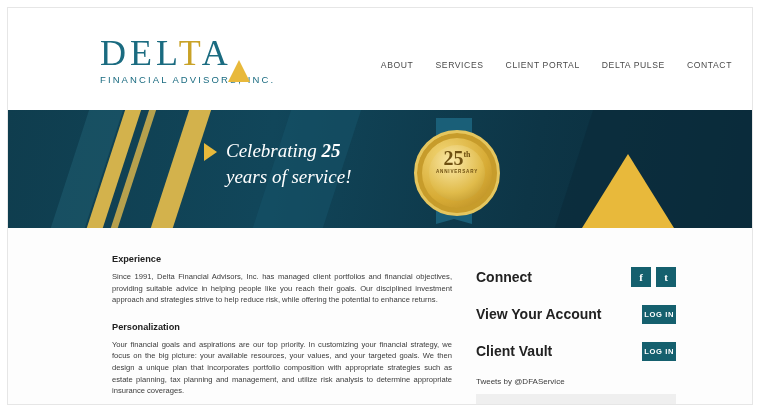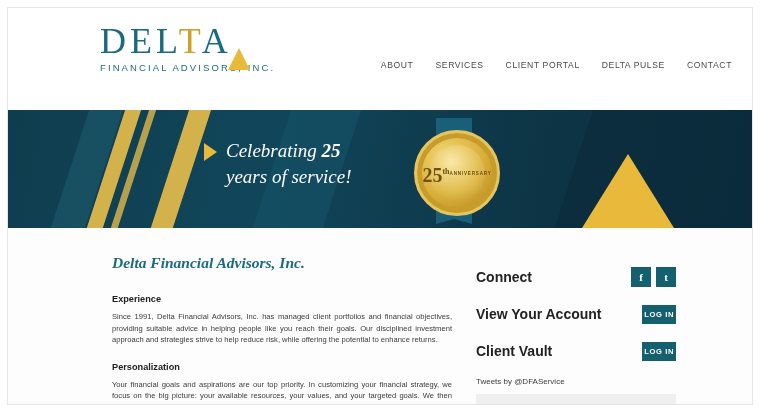--- a/index.html
+++ b/index.html
@@ -28,21 +28,21 @@
   .header {
     position: relative;
     height: 82px;
     background: #ffffff;
     display: flex;
     align-items: center;
   }
   .logo {
     position: absolute;
     left: 92px;
-    top: 14px;
+    top: 26px;
     width: 190px;
     height: 58px;
   }
   .logo-word {
     font-family: "Liberation Serif", serif;
     font-size: 36px;
     letter-spacing: 4px;
     color: #1a6b80;
     font-weight: 400;
     line-height: 38px;
@@ -178,23 +178,22 @@
   .seal-inner {
     position: absolute;
     left: 50%;
     top: 50%;
     transform: translate(-50%, -50%);
     width: 56px;
     height: 56px;
     border-radius: 50%;
     background: radial-gradient(circle at 40% 30%, #fbe9a8 0%, #e0bb4b 60%, #b48b22 100%);
     display: flex;
-    flex-direction: row;
+    flex-direction: column;
     align-items: center;
-    justify-content: center;
   }
   .seal-num {
     font-family: "Liberation Serif", serif;
     font-size: 20px;
     font-weight: 700;
     color: #6e4f10;
     line-height: 19px;
   }
   .seal-num sup { font-size: 8px; }
   .seal-label {
@@ -354,21 +353,20 @@
           <div class="seal-num"><span>25</span><sup>th</sup></div>
           <div class="seal-label">ANNIVERSARY</div>
         </div>
       </div>
     </div>
   </div>
 
   <div class="content">
 
     <div class="main-col">
-      <h1 class="main-title">Delta Financial Advisors, Inc.</h1>
 
       <h2 class="sec-head">Experience</h2>
       <p class="sec-body">Since 1991, Delta Financial Advisors, Inc. has managed client portfolios and financial objectives, providing suitable advice in helping people like you reach their goals. Our disciplined investment approach and strategies strive to help reduce risk, while offering the potential to enhance returns.</p>
 
       <h2 class="sec-head">Personalization</h2>
       <p class="sec-body">Your financial goals and aspirations are our top priority. In customizing your financial strategy, we focus on the big picture: your available resources, your values, and your targeted goals. We then design a unique plan that incorporates portfolio composition with appropriate strategies such as estate planning, tax planning and management, and utilize risk analysis to determine appropriate insurance coverages.</p>
     </div>
 
     <div class="side-col">
 

